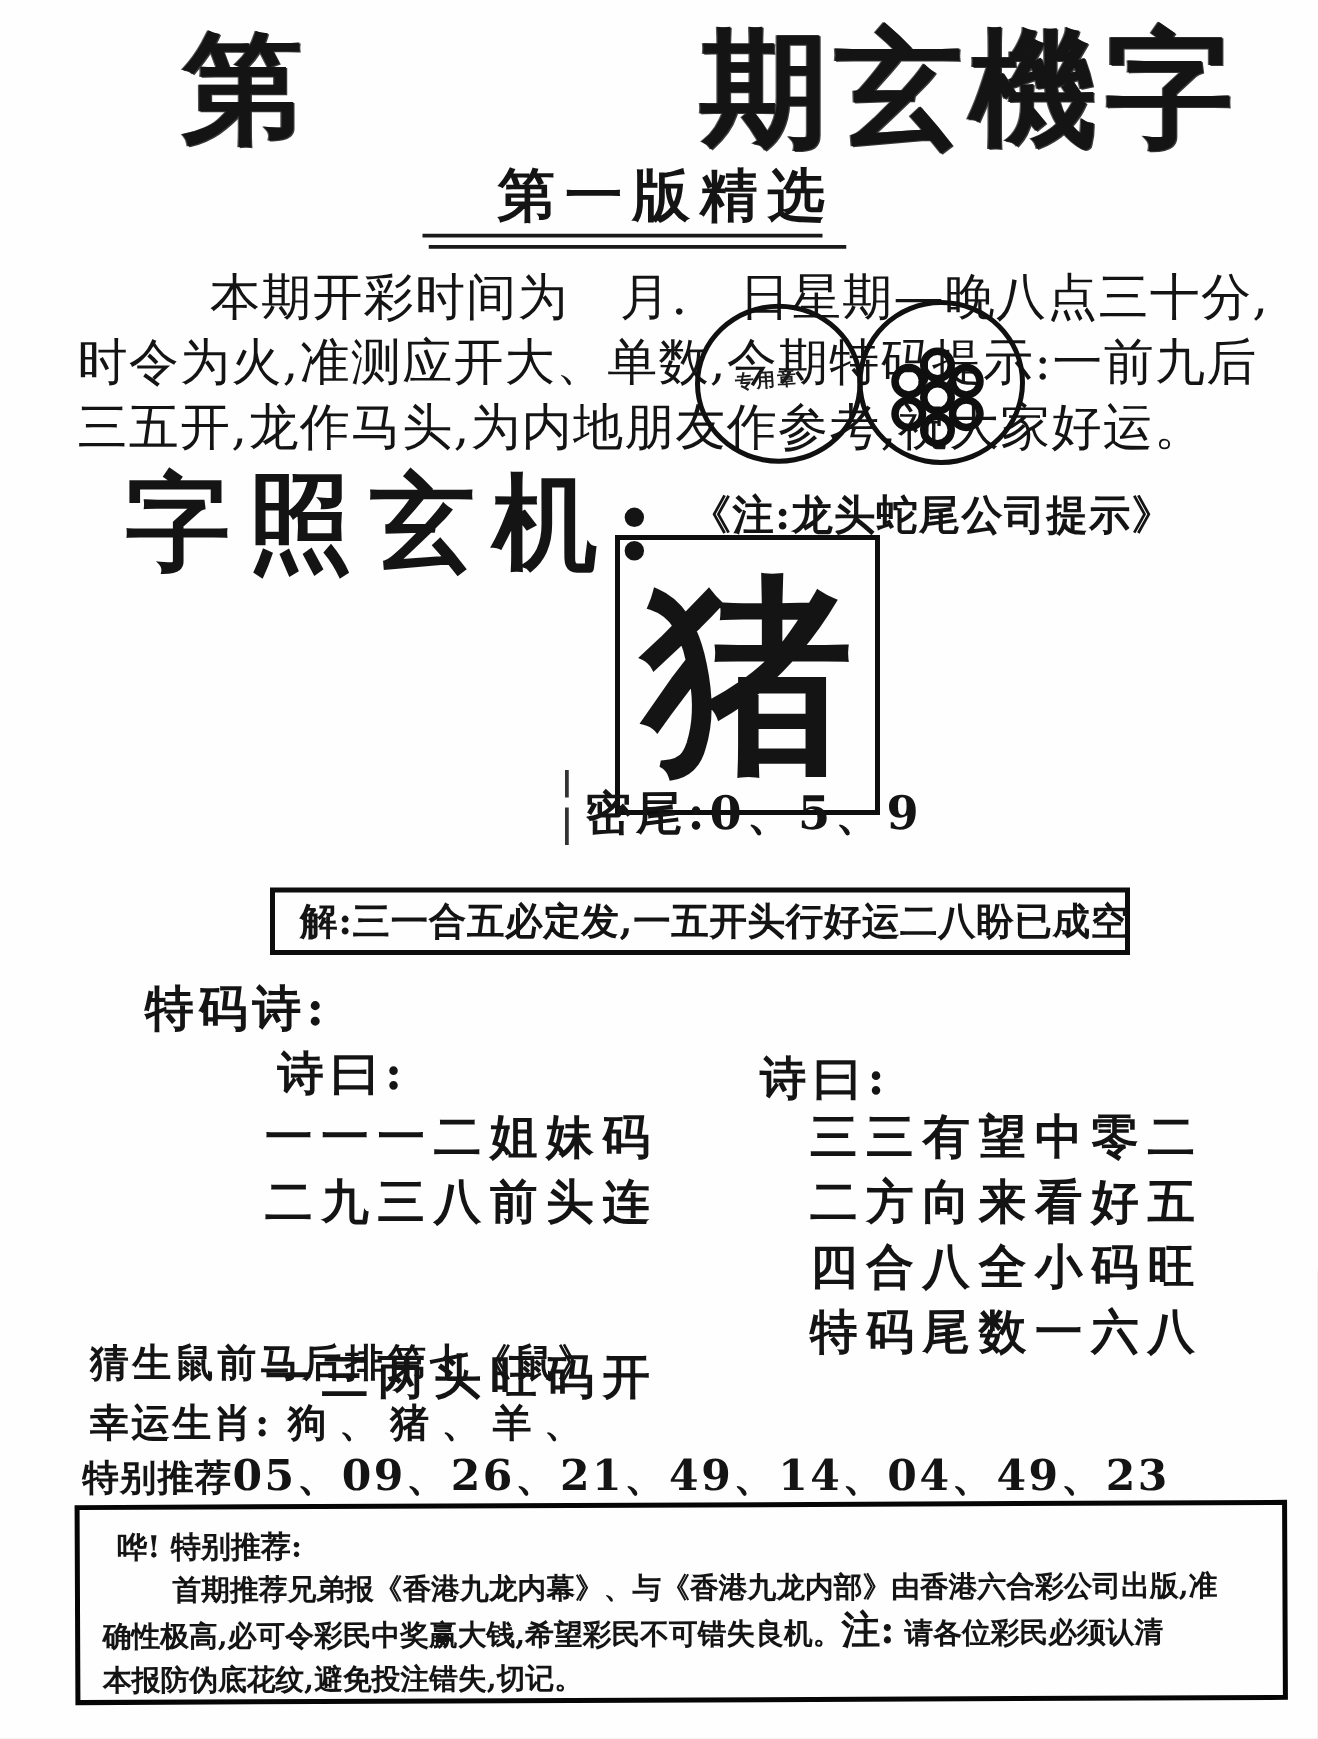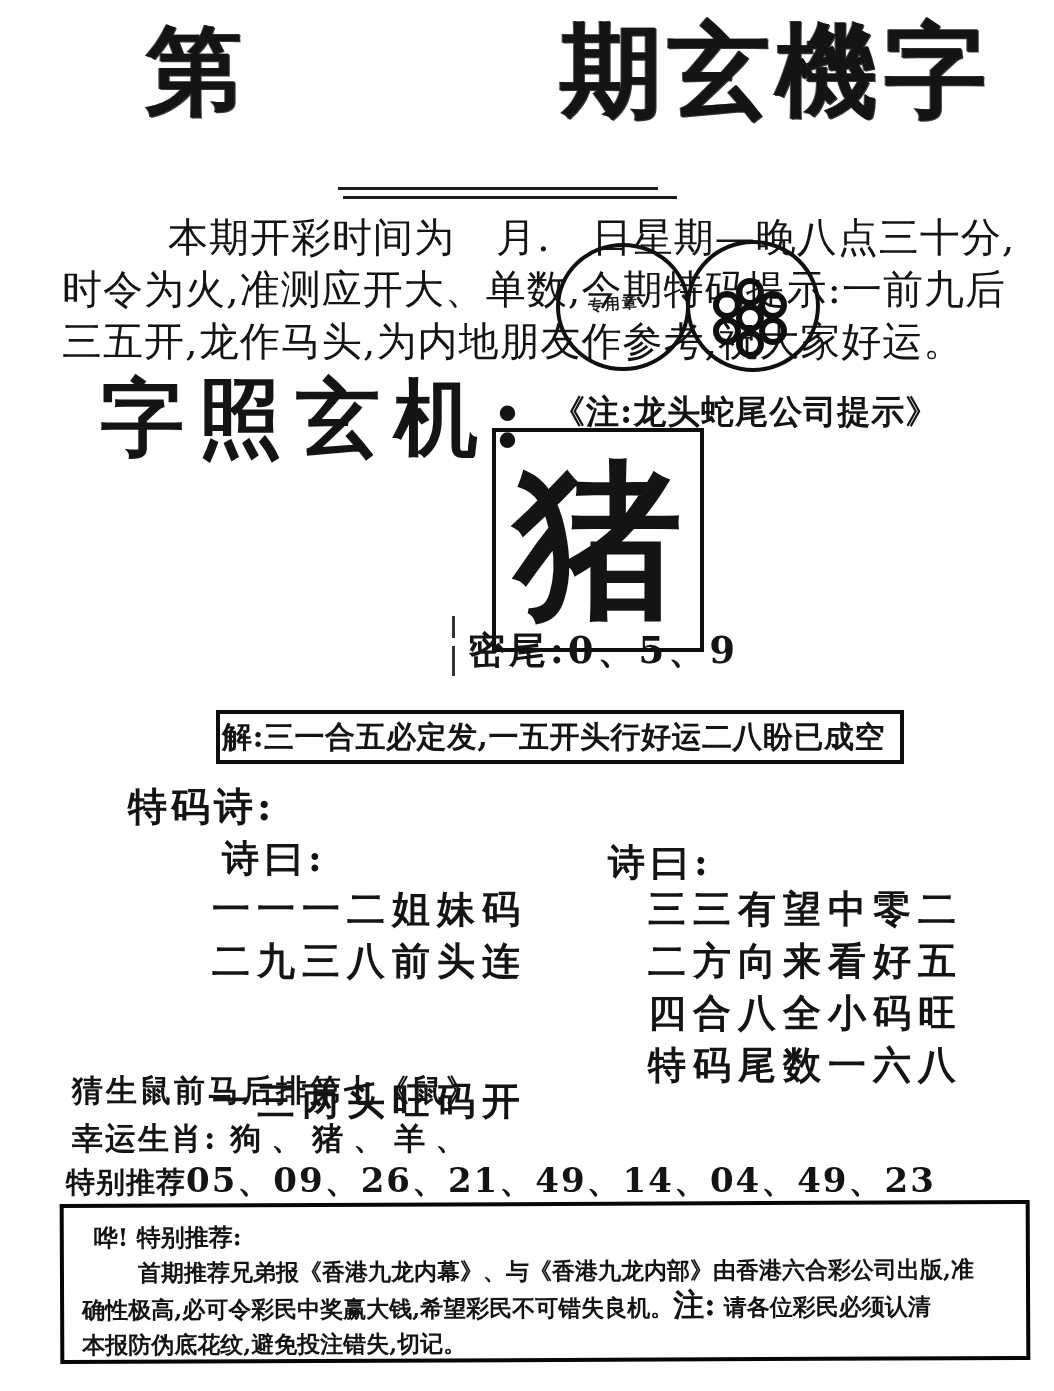--- a/index.html
+++ b/index.html
@@ -79,26 +79,26 @@
   .tail-label{
     left:468px;top:626px;
     font-size:37px;font-weight:600;letter-spacing:4px;
   }
 
   
   .solution-box{
     left:216px;top:710px;width:688px;height:54px;
     border:4px solid #0d0d0d;
     display:flex;align-items:center;
-    padding-left:2px;box-sizing:border-box;
+    padding-left:20px;box-sizing:border-box;
   }
   .solution-text{font-size:30px;font-weight:600;letter-spacing:0.5px;white-space:nowrap;}
 
   
-  .poems-heading{left:128px;top:780px;font-size:39px;font-weight:700;letter-spacing:4px;}
+  .poems-heading{left:116px;top:780px;font-size:39px;font-weight:700;letter-spacing:4px;}
   .poem-title-left{left:222px;top:834px;font-size:37px;font-weight:600;letter-spacing:6px;}
   .poem-title-right{left:608px;top:838px;font-size:37px;font-weight:600;letter-spacing:6px;}
   .poem-line{font-size:38px;font-weight:600;letter-spacing:7px;}
   .pl-0{left:212px;top:884px;}
   .pl-1{left:212px;top:936px;}
   .pl-2{left:212px;top:988px;}
   .pl-3{left:212px;top:1040px;margin-top:36px;}
   .pr-0{left:648px;top:884px;}
   .pr-1{left:648px;top:936px;}
   .pr-2{left:648px;top:988px;}
@@ -125,20 +125,21 @@
   .notice-line-2{padding-left:56px;}
   .notice-note{font-size:31px;font-weight:900;}
 </style>
 </head>
 <body>
 
 <div class="page">
 
   <div class="abs title-prefix">第</div>
   <div class="abs title-suffix">期玄機字</div>
+  <div class="abs subtitle">第一版精选</div>
   <div class="abs subtitle-underline-1"></div>
   <div class="abs subtitle-underline-2"></div>
 
   <div class="abs intro intro-1">本期开彩时间为　月.　日星期—晚八点三十分,</div>
   <div class="abs intro intro-2">时令为火,准测应开大、单数,今期特码提示:一前九后</div>
   <div class="abs intro intro-3">三五开,龙作马头,为内地朋友作参考,祝大家好运。</div>
 
   <div class="abs stamp stamp-left">
     <span class="stamp-left-label">专用章</span>
   </div>

